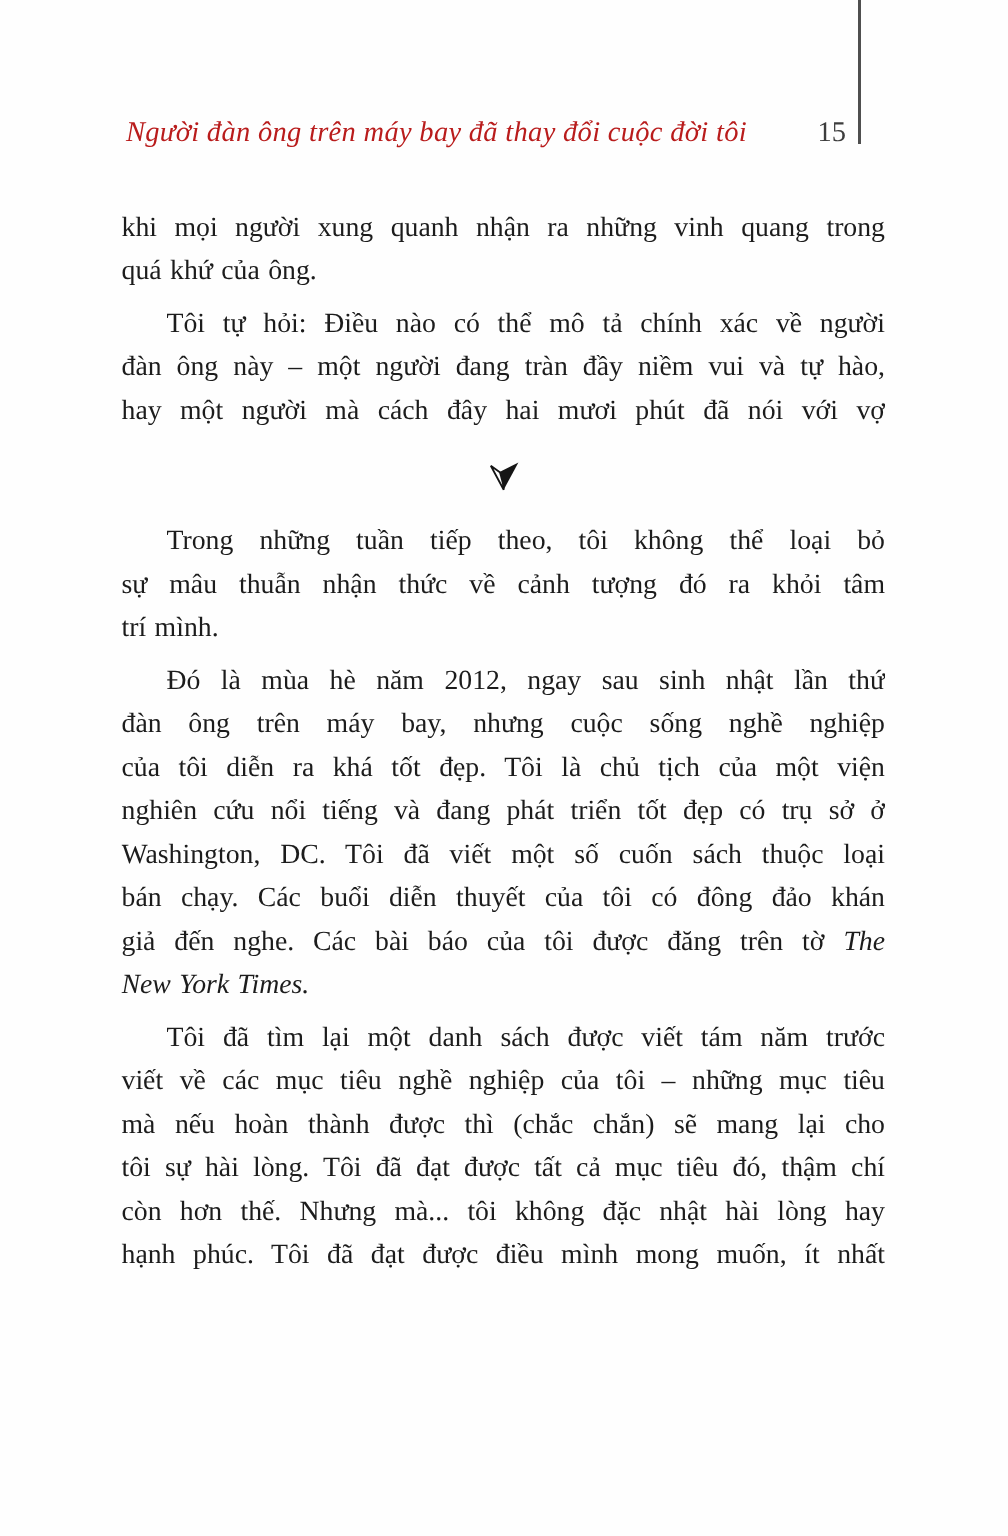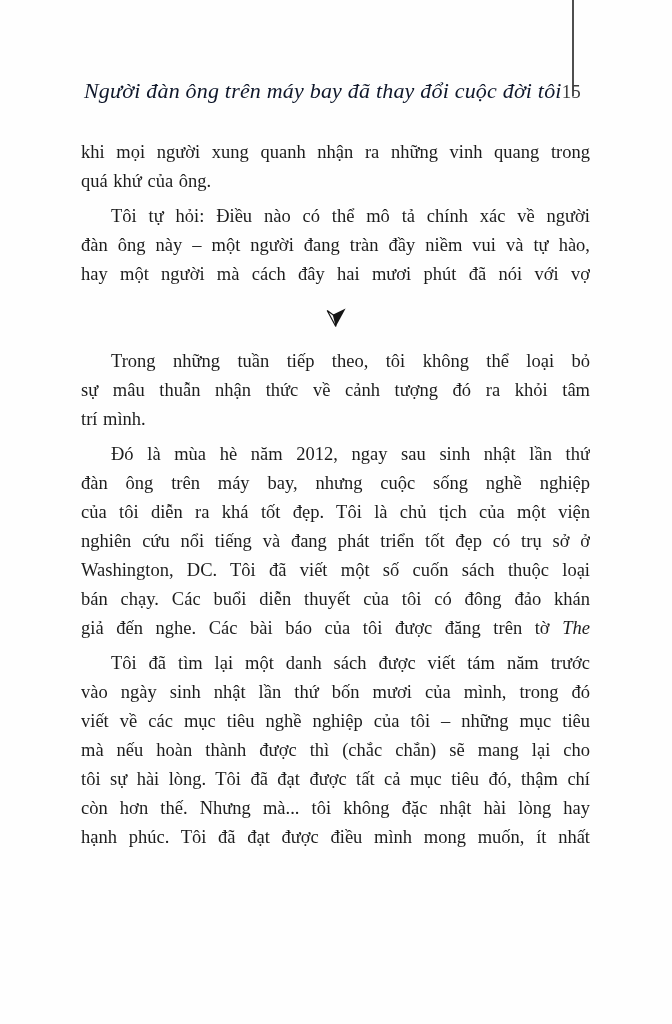--- a/index.html
+++ b/index.html
@@ -24,22 +24,22 @@
     position: absolute;
     left: 84px;
     top: 78px;
     width: 480px;
     display: flex;
     justify-content: space-between;
     align-items: baseline;
   }
   .running-title {
     font-style: italic;
-    font-size: 22px;
-    color: #0f172a;
+    font-size: 19px;
+    color: #b91c1c;
     letter-spacing: 0.2px;
     white-space: nowrap;
   }
   .page-number {
     font-size: 19px;
     color: #3d3d3d;
     text-align: center;
   }
   .body-column {
     position: absolute;
@@ -105,24 +105,24 @@
         <div class="line last">trí mình.</div>
       </div>
       <div class="para indent">
         <div class="line">Đó là mùa hè năm 2012, ngay sau sinh nhật lần thứ</div>
         <div class="line">đàn ông trên máy bay, nhưng cuộc sống nghề nghiệp</div>
         <div class="line">của tôi diễn ra khá tốt đẹp. Tôi là chủ tịch của một viện</div>
         <div class="line">nghiên cứu nổi tiếng và đang phát triển tốt đẹp có trụ sở ở</div>
         <div class="line">Washington, DC. Tôi đã viết một số cuốn sách thuộc loại</div>
         <div class="line">bán chạy. Các buổi diễn thuyết của tôi có đông đảo khán</div>
         <div class="line">giả đến nghe. Các bài báo của tôi được đăng trên tờ <em>The</em></div>
+        <div class="line last"><em>New York Times.</em></div>
       </div>
       <div class="para indent">
         <div class="line">Tôi đã tìm lại một danh sách được viết tám năm trước</div>
-        <div class="line">vào ngày sinh nhật lần thứ bốn mươi của mình, trong đó</div>
         <div class="line">viết về các mục tiêu nghề nghiệp của tôi – những mục tiêu</div>
         <div class="line">mà nếu hoàn thành được thì (chắc chắn) sẽ mang lại cho</div>
         <div class="line">tôi sự hài lòng. Tôi đã đạt được tất cả mục tiêu đó, thậm chí</div>
         <div class="line">còn hơn thế. Nhưng mà... tôi không đặc nhật hài lòng hay</div>
         <div class="line">hạnh phúc. Tôi đã đạt được điều mình mong muốn, ít nhất</div>
       </div>
     </div>
 
 </div>
 

